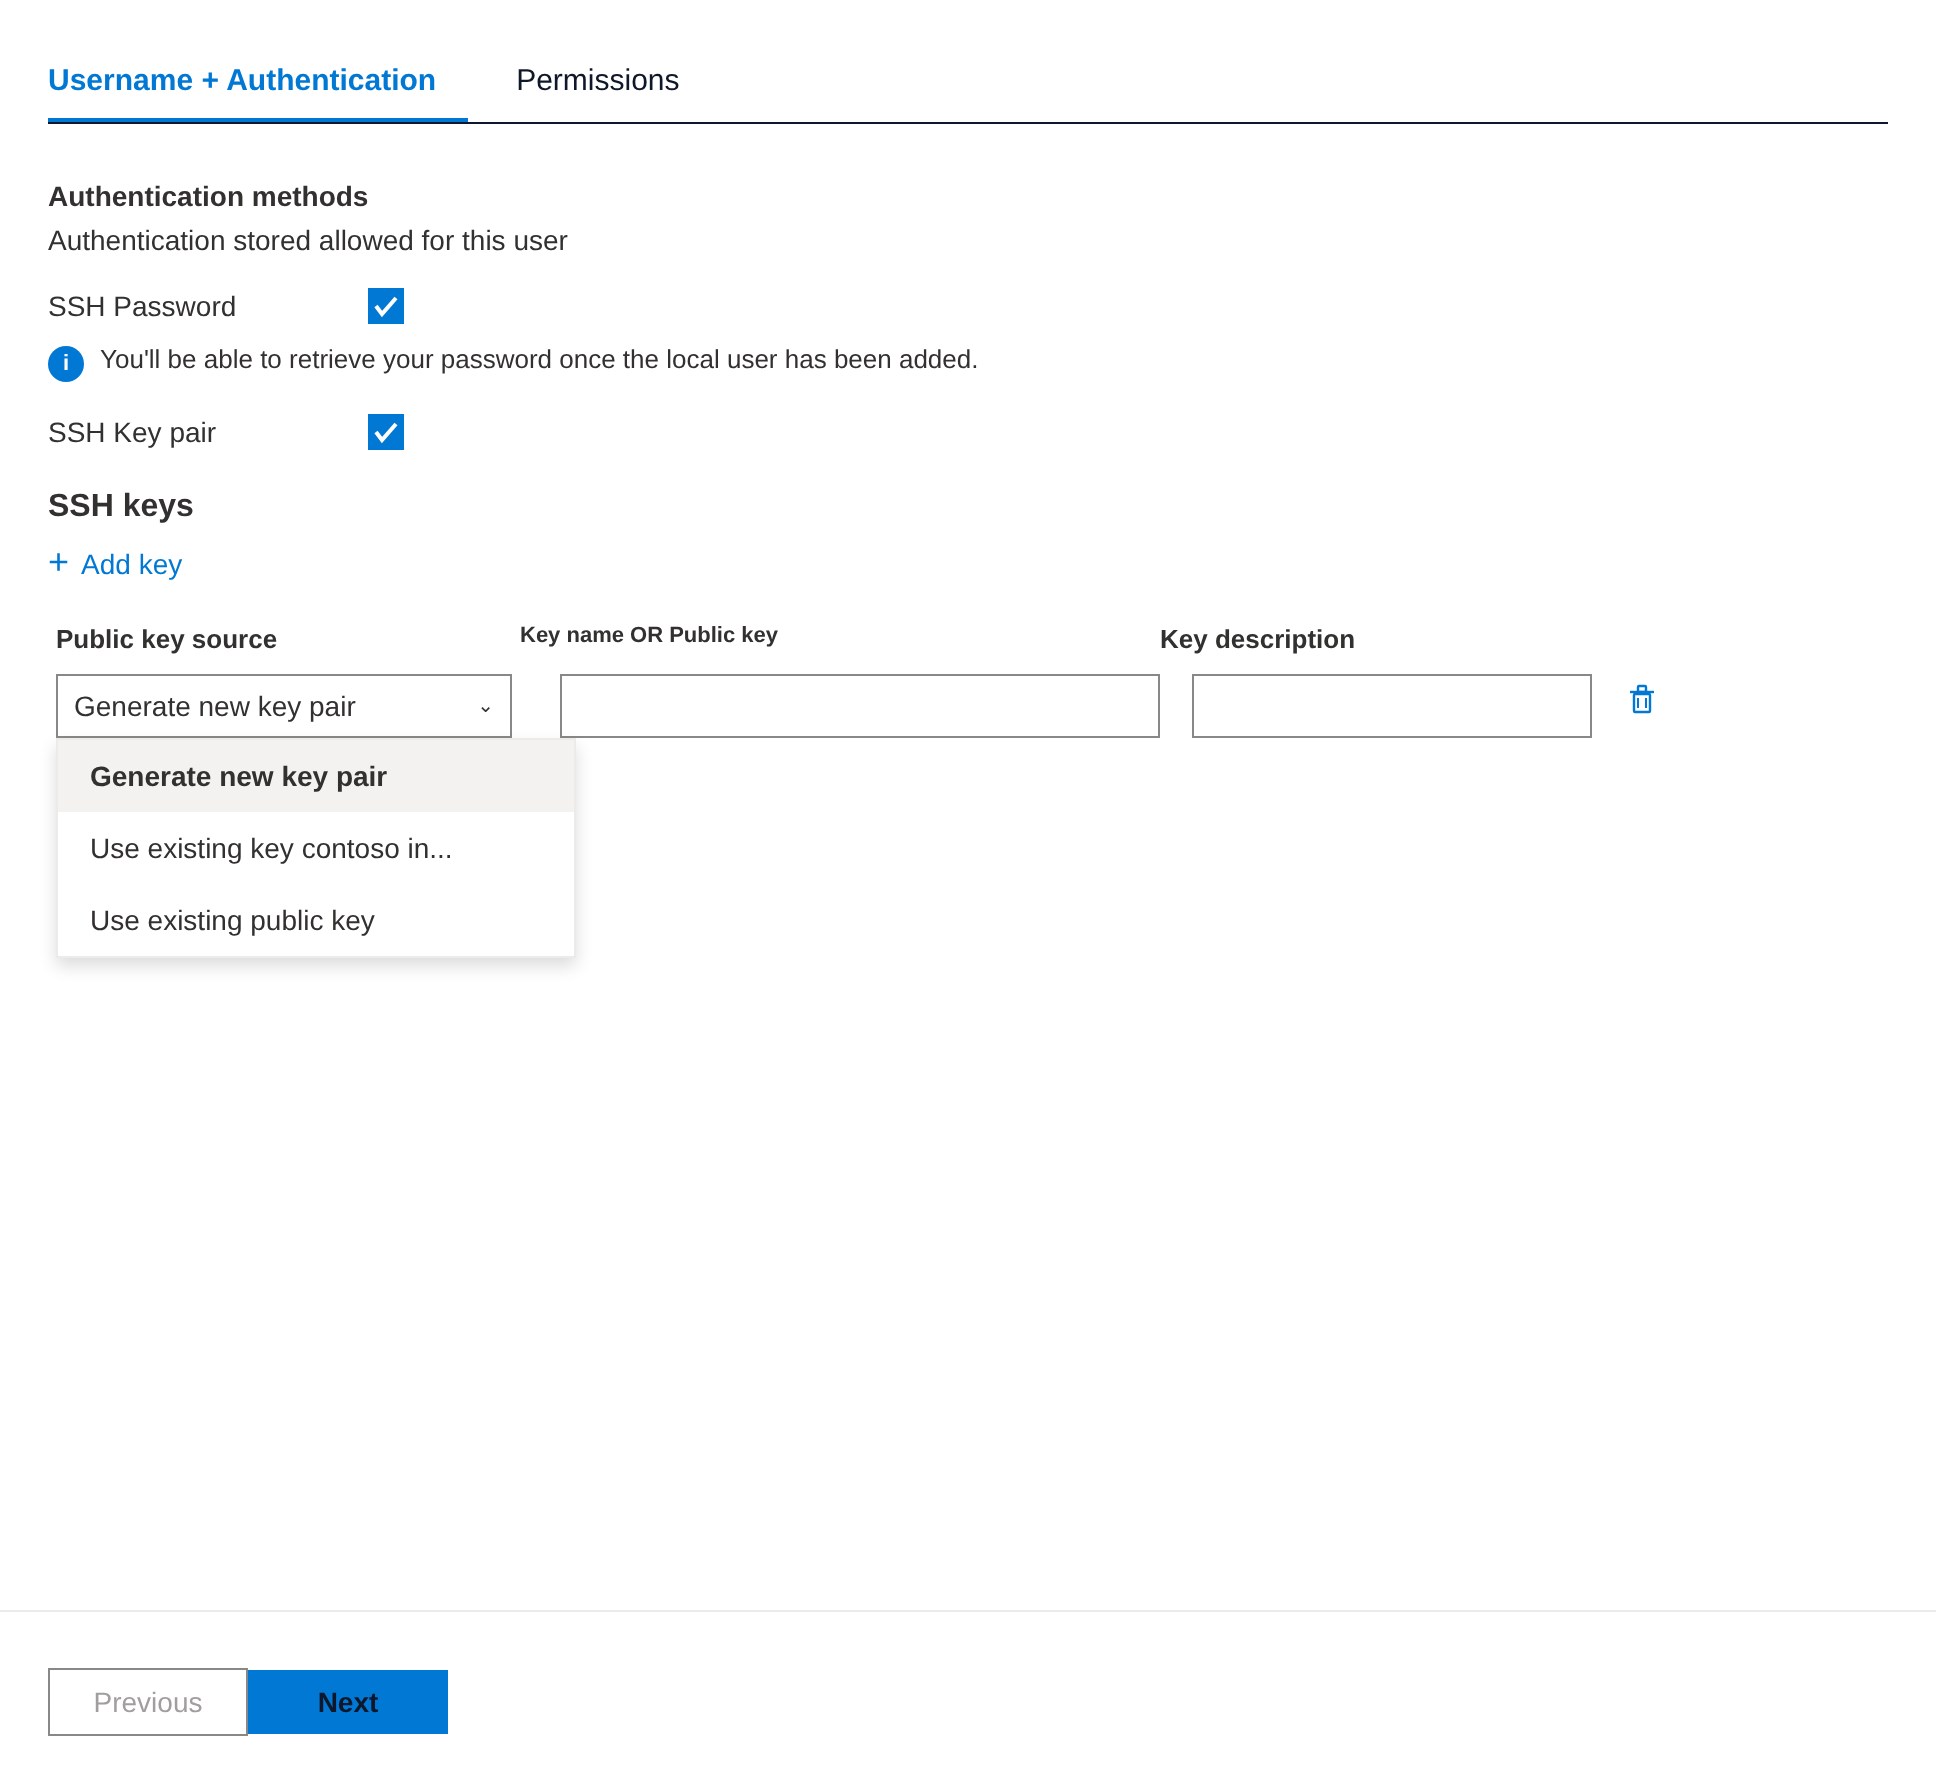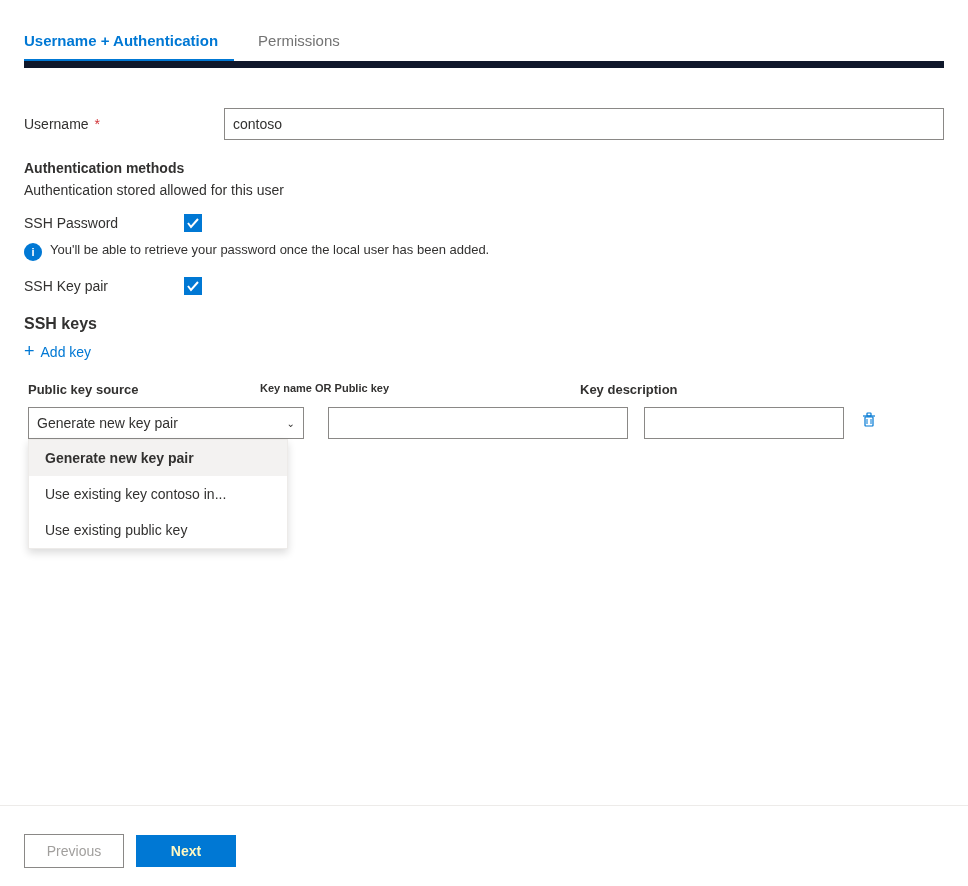--- a/index.html
+++ b/index.html
@@ -14,39 +14,39 @@
     }
 
     .container {
       padding: 20px 24px;
       max-width: 968px;
     }
 
     
     .tabs {
       display: flex;
-      border-bottom: 7px solid #0f172a;
-      margin-bottom: 40px;
+      border-bottom: 1px solid #0f172a;
+      margin-bottom: 28px;
     }
     .tab {
       padding: 12px 16px 10px 0;
       margin-right: 24px;
       font-size: 15px;
       cursor: pointer;
       color: #323130;
       border-bottom: 2px solid transparent;
       position: relative;
     }
     .tab.active {
       color: #0078d4;
       border-bottom: 2px solid #0078d4;
       font-weight: 600;
     }
     .tab:not(.active) {
-      color: #737373;
+      color: #0f172a;
     }
 
     
     .form-row {
       display: flex;
       align-items: center;
       margin-bottom: 20px;
     }
     .form-label {
       font-size: 14px;
@@ -185,21 +185,21 @@
     .keys-table-row {
       display: flex;
       align-items: flex-start;
       padding-left: 4px;
       position: relative;
     }
 
     
     .dropdown-wrapper {
       position: relative;
-      width: 276px;
+      width: 228px;
       margin-right: 24px;
     }
     .dropdown-select {
       display: flex;
       align-items: center;
       justify-content: space-between;
       border: 1px solid #8a8886;
       padding: 5px 8px;
       height: 32px;
       cursor: pointer;
@@ -274,37 +274,36 @@
 
     
     .footer {
       position: absolute;
       bottom: 0;
       left: 0;
       right: 0;
       padding: 18px 24px;
       display: flex;
       align-items: center;
-      gap: 12px;
       background: #fff;
     }
     .btn-previous {
       padding: 8px 20px;
       border: 1px solid #8a8886;
       background: #fff;
       color: #323130;
       font-size: 14px;
       cursor: pointer;
       min-width: 100px;
     }
     .btn-next {
       padding: 8px 20px;
       border: none;
       background: #0078d4;
-      color: #fef9c3;
+      color: #0f172a;
       font-size: 14px;
       cursor: pointer;
       min-width: 100px;
       font-weight: 600;
     }
     .btn-previous:disabled, .btn-previous[data-disabled="true"] {
       color: #a19f9d;
     }
   </style>
 </head>
@@ -314,27 +313,20 @@
 
   <div class="tabs">
     <div class="tab active">
       <span>Username + Authentication</span>
     </div>
     <div class="tab">
       <span>Permissions</span>
     </div>
   </div>
 
-  <div class="form-row">
-    <label class="form-label">
-      <span>Username</span>
-      <span class="required">*</span>
-    </label>
-    <input class="form-input" type="text" value="contoso" style="">
-  </div>
 
   <div class="section-title">Authentication methods</div>
   <div class="section-desc">Authentication stored allowed for this user</div>
 
   <div class="checkbox-row">
     <span class="checkbox-label">SSH Password</span>
     <div class="checkbox-box">
       <svg viewBox="0 0 12 12">
         <polyline points="1,6 4,10 11,2" fill="none" stroke="white" stroke-width="2"></polyline>
       </svg>

